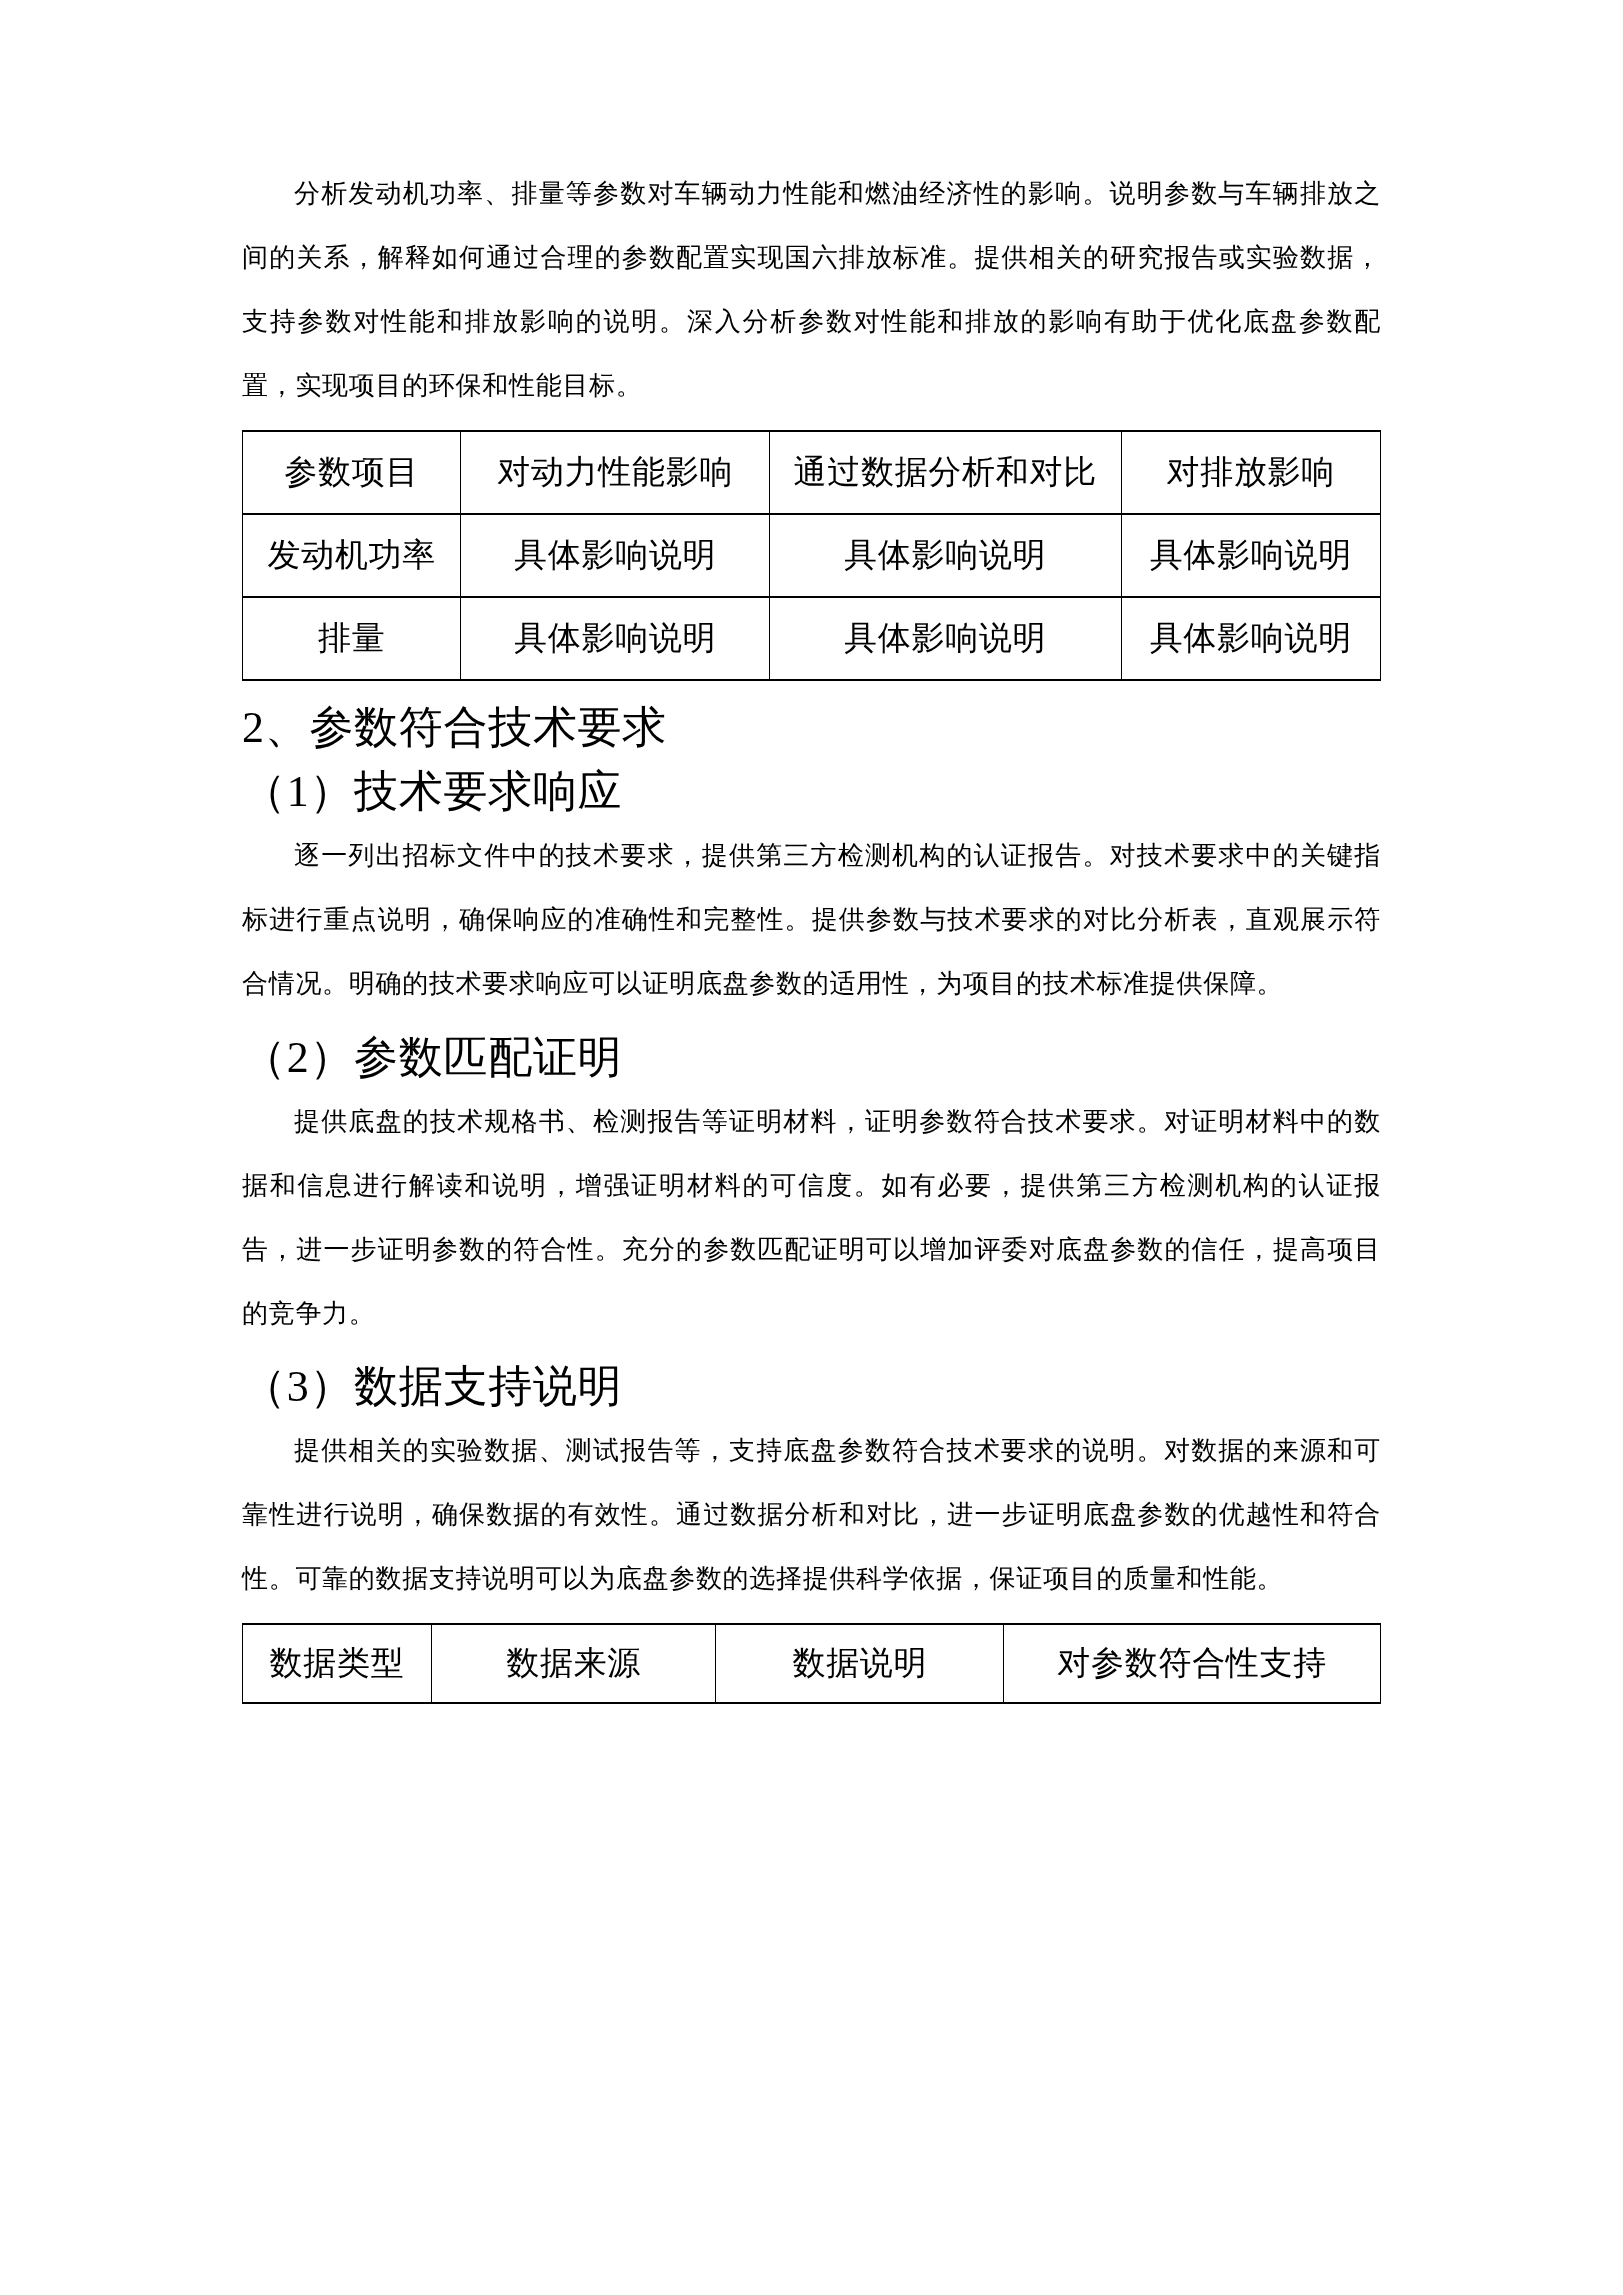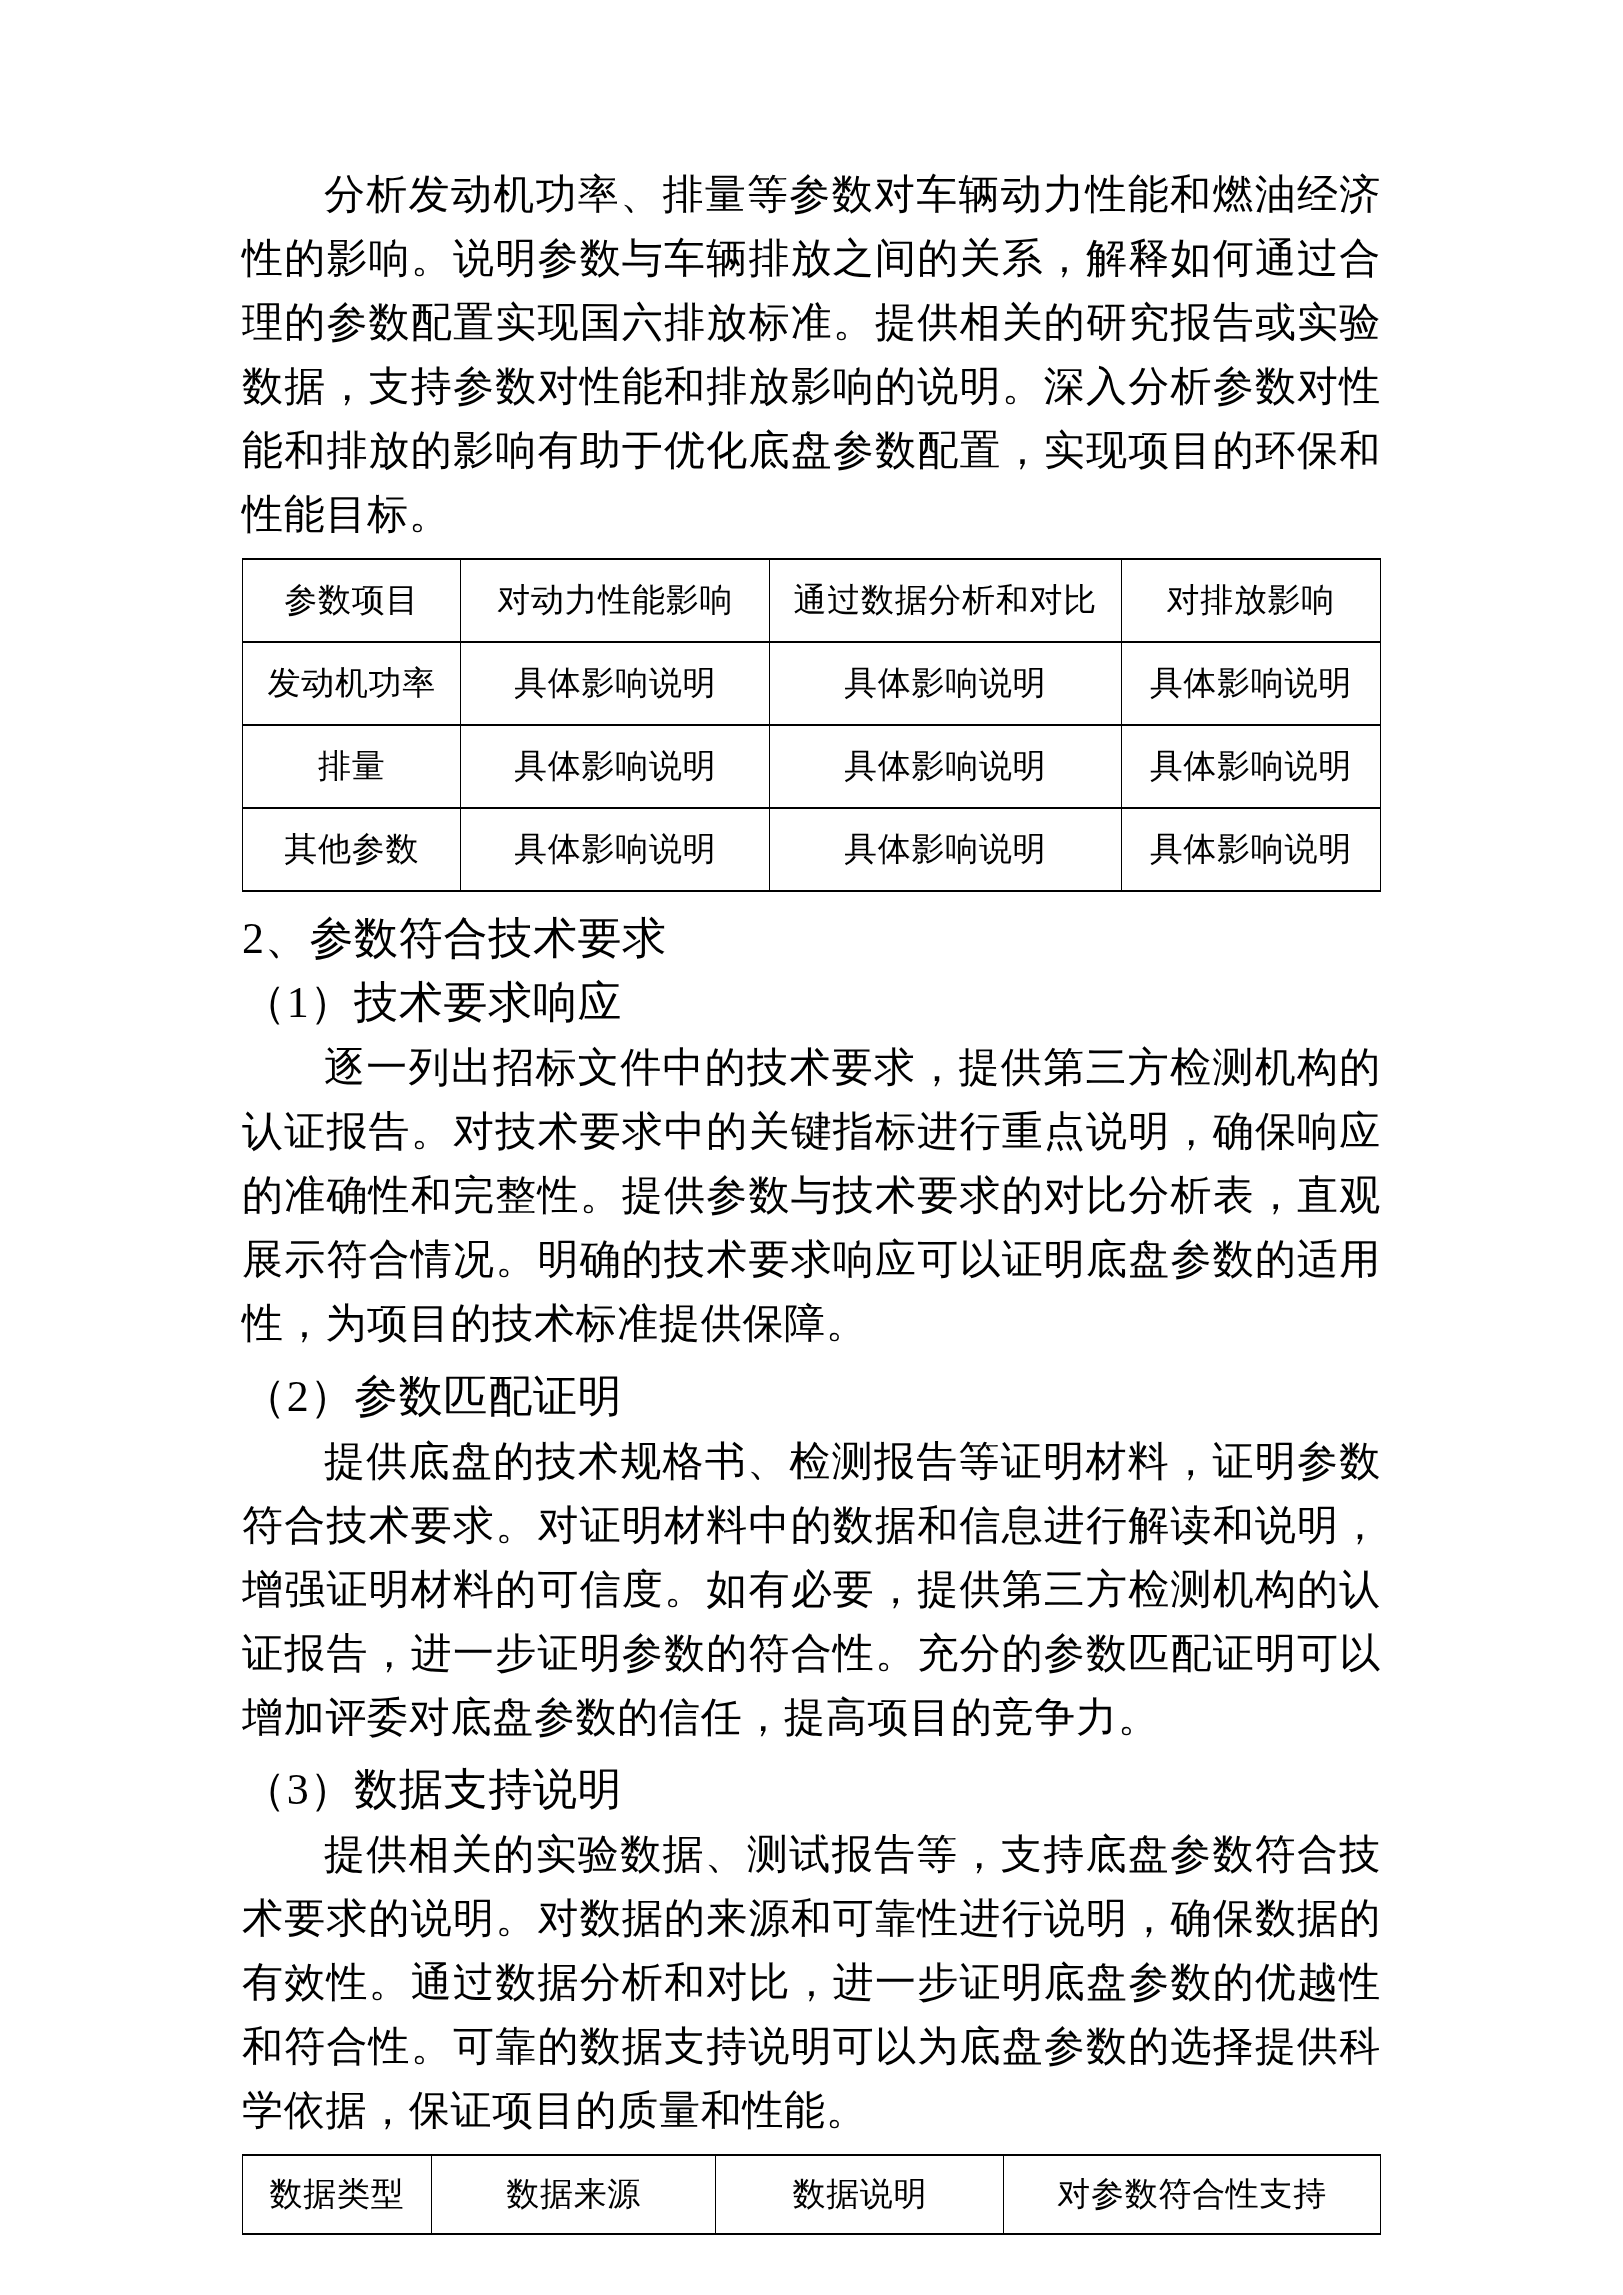--- a/index.html
+++ b/index.html
@@ -15,21 +15,21 @@
     color: #000000;
   }
   .page-content {
     position: absolute;
     left: 242px;
     top: 162px;
     width: 1139px;
   }
   .body-par {
     margin: 0;
-    font-size: 41px;
+    font-size: 26px;
     line-height: 64px;
     text-align: justify;
     text-indent: 2em;
     letter-spacing: 0.7px;
     word-break: break-all;
   }
   .heading-line {
     margin: 0;
     font-size: 44px;
     line-height: 64px;
@@ -91,26 +91,20 @@
           <td>具体影响说明</td>
           <td>具体影响说明</td>
           <td>具体影响说明</td>
         </tr>
         <tr>
           <td>排量</td>
           <td>具体影响说明</td>
           <td>具体影响说明</td>
           <td>具体影响说明</td>
         </tr>
-        <tr>
-          <td>其他参数</td>
-          <td>具体影响说明</td>
-          <td>具体影响说明</td>
-          <td>具体影响说明</td>
-        </tr>
       </tbody>
     </table>
   </div>
 
   <p class="heading-line section-gap">2、参数符合技术要求</p>
 
   <p class="heading-line">（1）技术要求响应</p>
 
   <p class="body-par">逐一列出招标文件中的技术要求，提供第三方检测机构的认证报告。对技术要求中的关键指标进行重点说明，确保响应的准确性和完整性。提供参数与技术要求的对比分析表，直观展示符合情况。明确的技术要求响应可以证明底盘参数的适用性，为项目的技术标准提供保障。</p>
 

